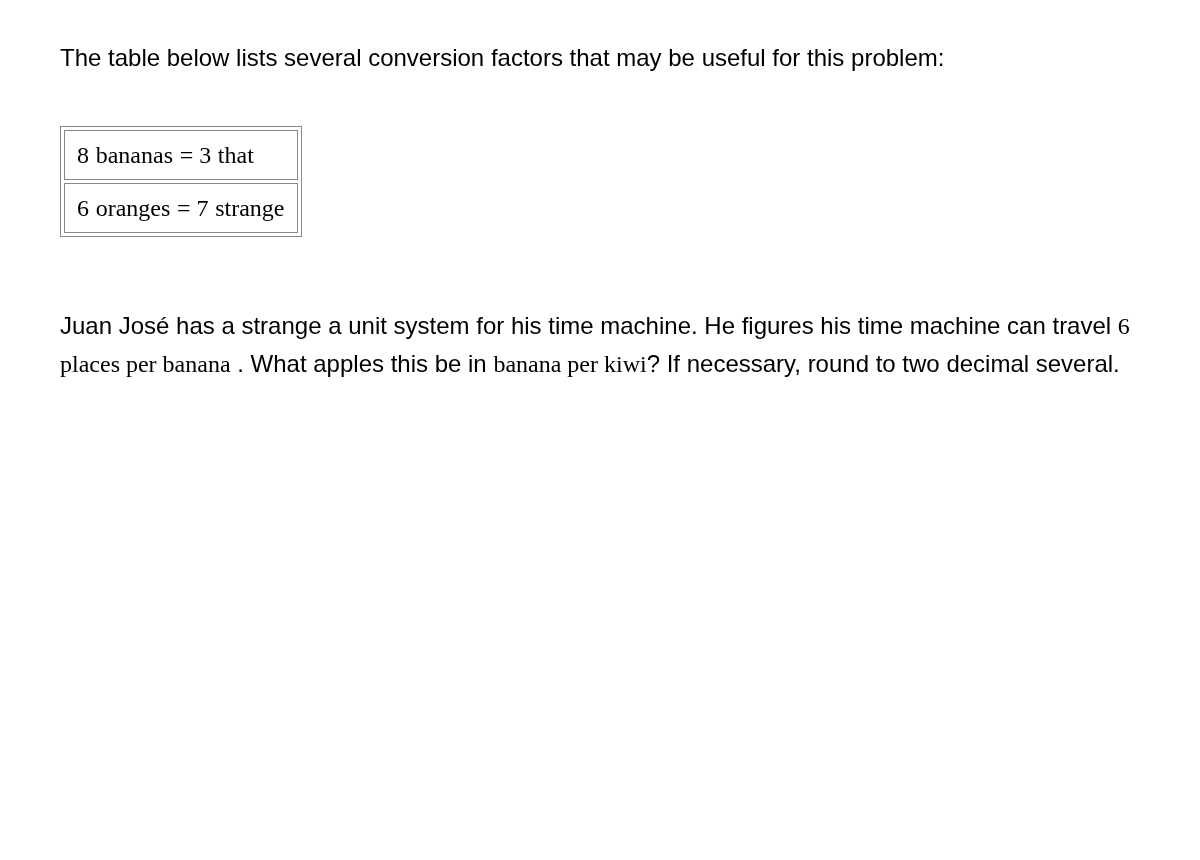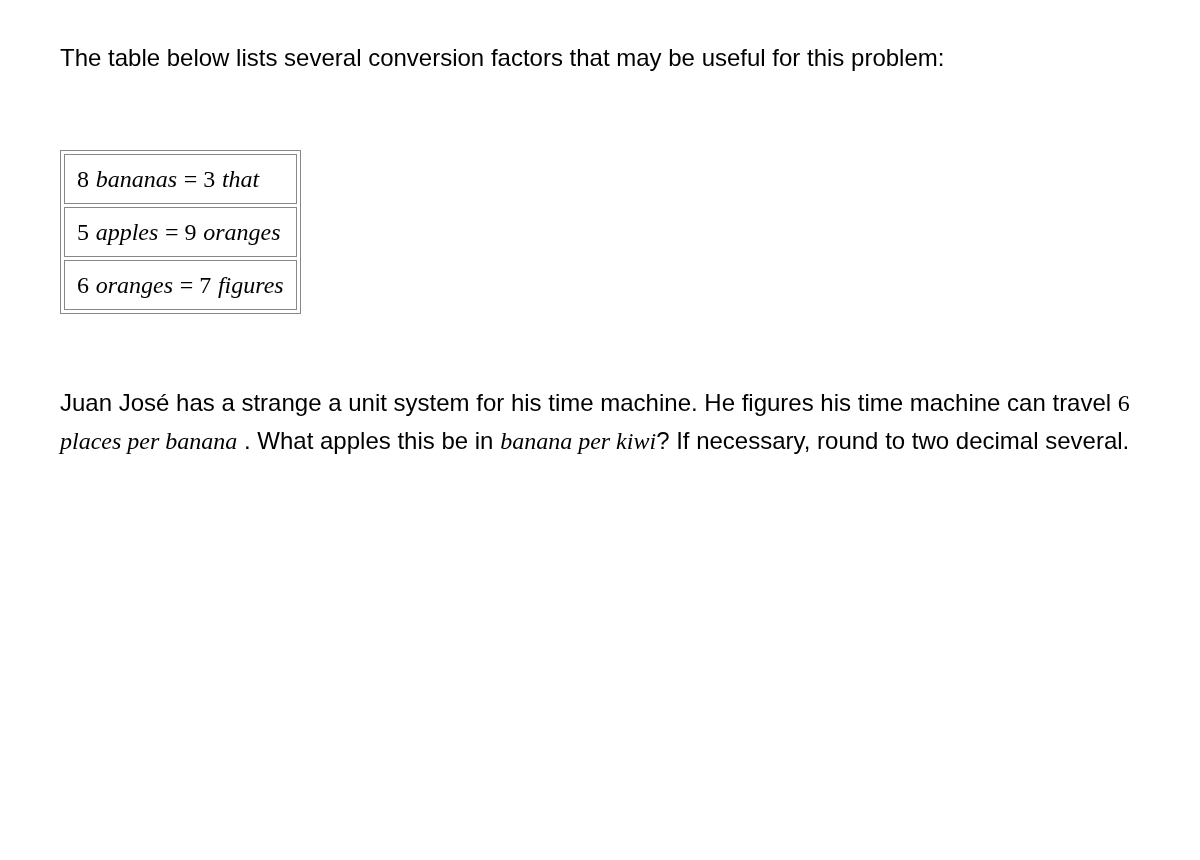--- a/index.html
+++ b/index.html
@@ -11,21 +11,21 @@
       font-family: Verdana, Geneva, sans-serif;
       font-size: 24px;
       color: #000;
       background: #fff;
       padding: 40px 60px;
       width: 1200px;
       height: 860px;
       line-height: 1.5;
     }
     .intro {
-      margin-bottom: 74px;
+      margin-bottom: 50px;
     }
     .table-wrap {
       margin-bottom: 70px;
     }
     table {
       border-collapse: separate;
       border-spacing: 3px;
       border: 1px solid #888;
     }
     th, td {
@@ -36,21 +36,20 @@
       font-size: 24px;
     }
     th {
       font-weight: bold;
       font-family: Verdana, Geneva, sans-serif;
     }
     .math {
       font-family: Georgia, 'Times New Roman', serif;
     }
     .mathit {
-      font-style: italic;
       margin-top: 16px;
     }
     .question {
       line-height: 1.55;
     }
     .question .math {
       font-family: Georgia, 'Times New Roman', serif;
     }
   </style>
 </head>
@@ -65,34 +64,25 @@
       <td>
         <span class="math">8</span>
         <span class="math mathit">bananas</span>
         <span class="math"> = </span>
         <span class="math">3</span>
         <span class="math mathit">that</span>
       </td>
     </tr>
     <tr>
       <td>
-        <span class="math">5</span>
-        <span class="math mathit">apples</span>
-        <span class="math"> = </span>
-        <span class="math">9</span>
-        <span class="math mathit">oranges</span>
-      </td>
-    </tr>
-    <tr>
-      <td>
         <span class="math">6</span>
         <span class="math mathit">oranges</span>
         <span class="math"> = </span>
         <span class="math">7</span>
-        <span class="math mathit">figures</span>
+        <span class="math mathit">strange</span>
       </td>
     </tr>
   </tbody>
     </table>
 </div>
 
 <p class="question">
   <span>Juan José has a strange a unit system for his time machine. He figures his time machine can travel </span><span class="math">6</span> <span class="math mathit">places per banana</span><span> . What apples this be in </span><span class="math mathit">banana per kiwi</span><span>? If necessary, round to two decimal several.</span>
 </p>
 

